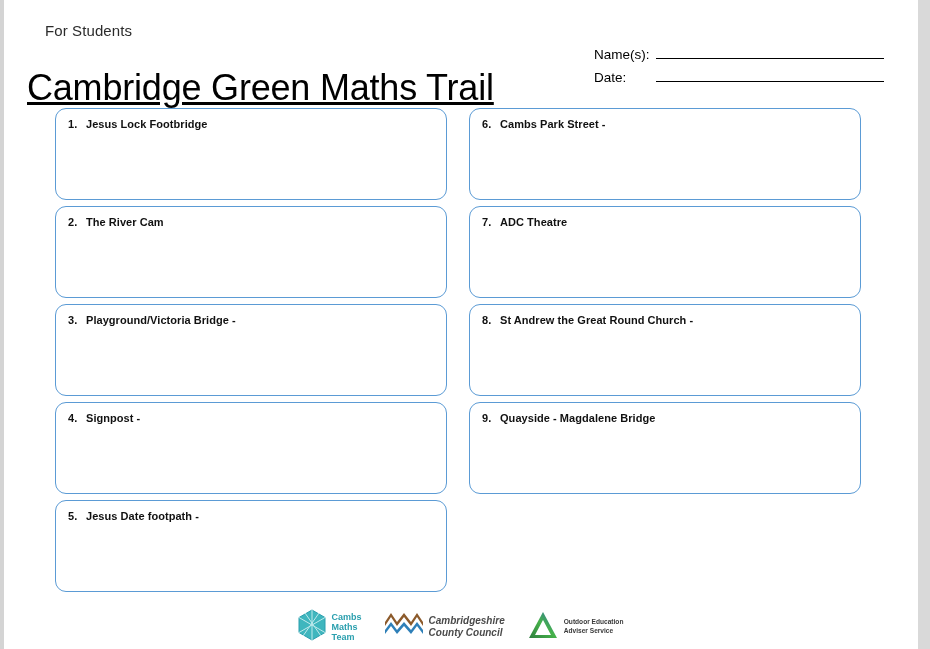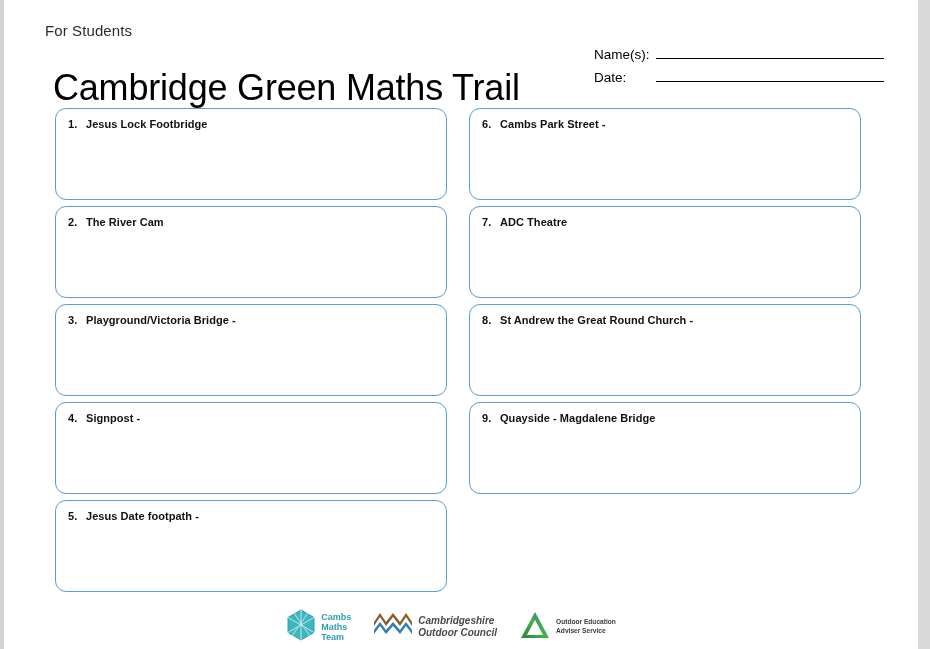--- a/index.html
+++ b/index.html
@@ -49,28 +49,29 @@
     position: absolute;
     left: 41px;
     top: 22px;
     font-size: 15px;
     color: #2b2b2b;
     letter-spacing: 0.1px;
   }
 
   .title {
     position: absolute;
-    left: 49px;
+    left: 23px;
     top: 44px;
     font-size: 36px;
     font-weight: 400;
     color: #000000;
     letter-spacing: -0.2px;
     line-height: 1.1;
     white-space: nowrap;
+    text-decoration: underline;
   }
 
   .name-date-block {
     position: absolute;
     left: 570px;
     top: 46px;
     width: 310px;
   }
   .nd-row {
     display: flex;
@@ -138,20 +139,21 @@
   
   #footer-logos {
     position: absolute;
     left: 0;
     top: 609px;
     width: 894px;
     display: flex;
     justify-content: center;
     align-items: center;
     gap: 22px;
+    padding-left: 9px;
   }
   .logo {
     display: flex;
     align-items: center;
     gap: 5px;
   }
   .logo-text {
     font-size: 7.2px;
     line-height: 1.22;
     font-weight: bold;
@@ -273,21 +275,21 @@
 
     <div class="logo">
       <span>
         <svg width="40" height="28" viewBox="0 0 40 28" aria-hidden="true">
           <path d="M1,11 L7,2 L13,11 L20,2 L27,11 L33,2 L39,11 L39,15 L33,6 L27,15 L20,6 L13,15 L7,6 L1,15 Z" fill="#8C5A2B"></path>
           <path d="M1,19 L7,11 L13,19 L20,11 L27,19 L33,11 L39,19 L39,23 L33,15 L27,23 L20,15 L13,23 L7,15 L1,23 Z" fill="#2E7FB8"></path>
         </svg>
       </span>
       <span class="logo-text ccc">
         <div>Cambridgeshire</div>
-        <div>Outdoor Council</div>
+        <div>County Council</div>
       </span>
     </div>
 
     <div class="logo">
       <span>
         <svg width="32" height="30" viewBox="0 0 32 30" aria-hidden="true">
           <defs>
             <linearGradient id="triGrad" x1="0" y1="1" x2="1" y2="0">
               <stop offset="0%" stop-color="#2F7F3F"></stop>
               <stop offset="50%" stop-color="#46B24A"></stop>

